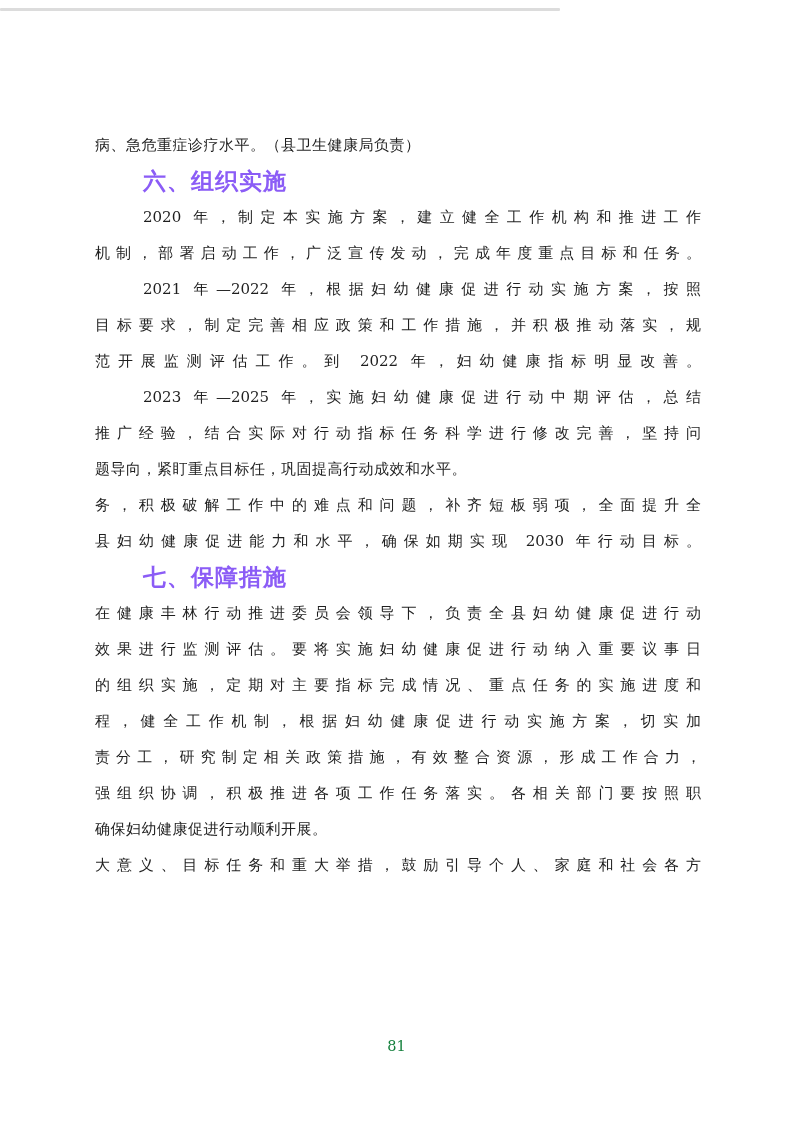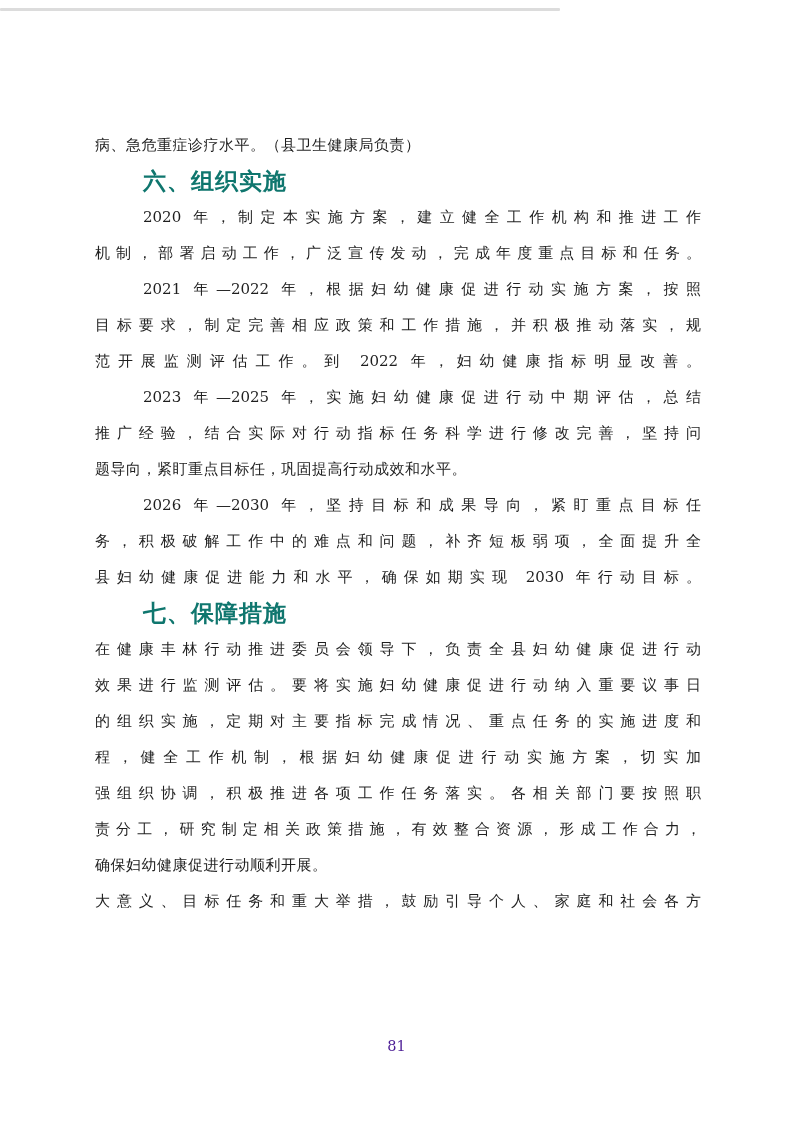--- a/index.html
+++ b/index.html
@@ -46,59 +46,58 @@
     text-align-last: justify;
     letter-spacing: 0;
   }
   .line.indent {
     text-indent: 48px;
   }
   .line.heading {
     font-family: "Liberation Sans", "DejaVu Sans", sans-serif;
     font-weight: bold;
     font-size: 23px;
-    color: #0f766e;
+    color: #8b5cf6;
     letter-spacing: 1px;
   }
   .page-number {
     position: absolute;
     top: 1038px;
     left: 0;
     width: 100%;
     text-align: center;
     font-size: 14.5px;
-    color: #4c1d95;
+    color: #15803d;
     font-family: "DejaVu Serif", "Liberation Serif", serif;
   }
 </style>
 </head>
 <body>
 
 <div class="page">
   <div class="scan-edge"></div>
 
   <div class="content">
     <div class="line">病、急危重症诊疗水平。（县卫生健康局负责）</div>
     <div class="line heading indent">六、组织实施</div>
     <div class="line j indent">2020 年，制定本实施方案，建立健全工作机构和推进工作</div>
     <div class="line j">机制，部署启动工作，广泛宣传发动，完成年度重点目标和任务。</div>
     <div class="line j indent">2021 年—2022 年，根据妇幼健康促进行动实施方案，按照</div>
     <div class="line j">目标要求，制定完善相应政策和工作措施，并积极推动落实，规</div>
     <div class="line j">范开展监测评估工作。到 2022 年，妇幼健康指标明显改善。</div>
     <div class="line j indent">2023 年—2025 年，实施妇幼健康促进行动中期评估，总结</div>
     <div class="line j">推广经验，结合实际对行动指标任务科学进行修改完善，坚持问</div>
     <div class="line">题导向，紧盯重点目标任，巩固提高行动成效和水平。</div>
-    <div class="line j indent">2026 年—2030 年，坚持目标和成果导向，紧盯重点目标任</div>
     <div class="line j">务，积极破解工作中的难点和问题，补齐短板弱项，全面提升全</div>
     <div class="line j">县妇幼健康促进能力和水平，确保如期实现 2030 年行动目标。</div>
     <div class="line heading indent">七、保障措施</div>
     <div class="line j">在健康丰林行动推进委员会领导下，负责全县妇幼健康促进行动</div>
     <div class="line j">效果进行监测评估。要将实施妇幼健康促进行动纳入重要议事日</div>
     <div class="line j">的组织实施，定期对主要指标完成情况、重点任务的实施进度和</div>
     <div class="line j">程，健全工作机制，根据妇幼健康促进行动实施方案，切实加</div>
+    <div class="line j">责分工，研究制定相关政策措施，有效整合资源，形成工作合力，</div>
     <div class="line j">强组织协调，积极推进各项工作任务落实。各相关部门要按照职</div>
-    <div class="line j">责分工，研究制定相关政策措施，有效整合资源，形成工作合力，</div>
     <div class="line">确保妇幼健康促进行动顺利开展。</div>
     <div class="line j">大意义、目标任务和重大举措，鼓励引导个人、家庭和社会各方</div>
   </div>
 
   <div class="page-number">81</div>
 </div>
 
 </body></html>

